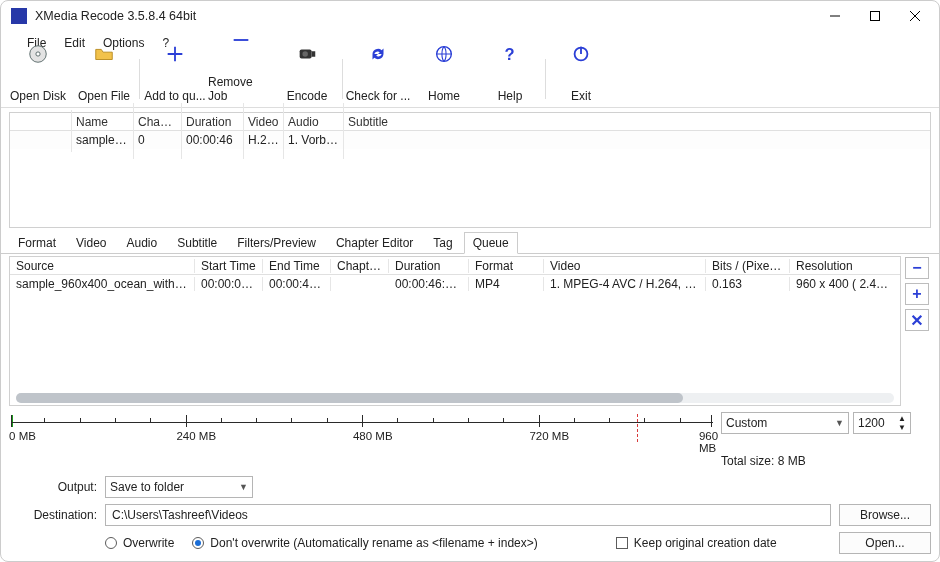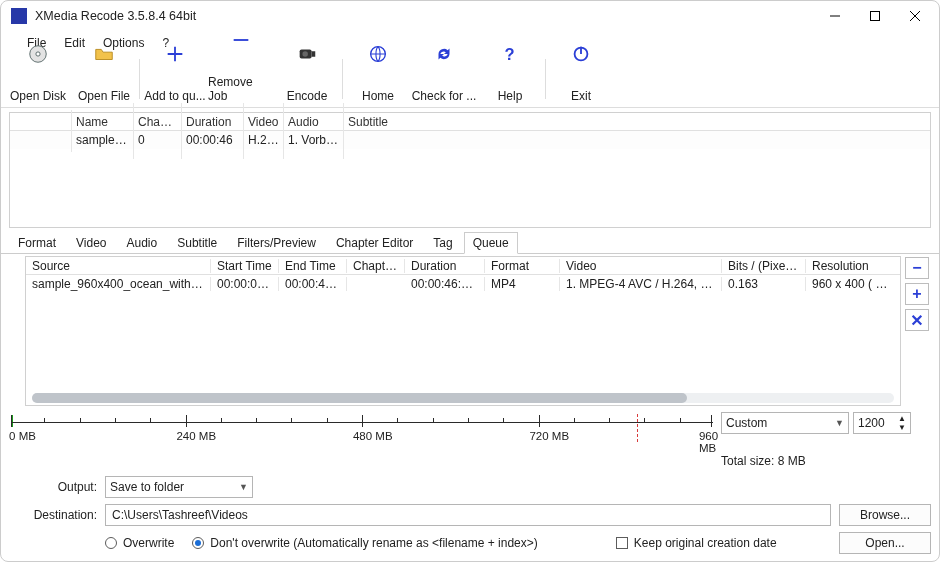--- a/index.html
+++ b/index.html
@@ -27,21 +27,21 @@
 .fc.chap { width: 48px; }
 .fc.dur { width: 62px; }
 .fc.vid { width: 40px; }
 .fc.aud { width: 60px; }
 .fc.sub { width: 170px; flex:1; border-right:none;}
 .file-hdr .fc { color:#333; }
 .tabs { display:flex; padding: 0 8px; border-bottom:1px solid #ccc; }
 .tab { padding: 3px 8px; border: 1px solid transparent; margin-right: 2px; margin-bottom:-1px; }
 .tab.active { border-color:#ccc; border-bottom-color:#fff; background:#fff; }
 .queue-wrap { display:flex; margin: 2px 8px 0 8px; gap: 4px; }
-.queue-table { flex:1; border:1px solid #d0d0d0; height: 150px; position:relative; overflow:hidden;margin-left:16px;}
+.queue-table { flex:1; border:1px solid #d0d0d0; height: 150px; position:relative; overflow:hidden;}
 .q-hdr, .q-row { display:flex; height:18px; align-items:center; }
 .q-hdr { border-bottom:1px solid #e0e0e0; }
 .q-hdr .qc, .q-row .qc { border-right:1px solid #e6e6e6; padding:0 6px; overflow:hidden; white-space:nowrap; text-overflow:ellipsis; }
 .qc.src{width:185px;} .qc.st{width:68px;} .qc.et{width:68px;} .qc.ch{width:58px;} .qc.du{width:80px;} .qc.fm{width:75px;} .qc.vd{width:162px;} .qc.bp{width:84px;} .qc.re{flex:1; border-right:none;}
 .q-scroll{ position:absolute; bottom:2px; left:6px; right:6px; height:10px; background:#eef0f2; border-radius:6px;}
 .q-thumb{ position:absolute; left:0; top:0; bottom:0; width:76%; background:#bfc4ca; border-radius:6px;}
 .qside { width:26px; display:flex; flex-direction:column; gap:4px; padding-top:1px;}
 .qside .sbtn { width:24px; height:22px; border:1px solid #bdbdbd; display:flex;align-items:center;justify-content:center; font-weight:bold; font-size:16px;}
 .ruler-row { display:flex; align-items:flex-start; padding: 4px 8px 0 8px; gap:6px;}
 .ruler { flex:1; position:relative; height:44px; padding-top:4px;}
@@ -146,34 +146,34 @@
           <circle cx="10" cy="12" r="3" fill="#666"></circle>
           <rect x="17" y="9" width="4" height="6" fill="#333"></rect>
         </svg>
       </span>
     <span>Encode</span>
   </div>
   <div class="tool-sep"></div>
   <div class="tool-btn">
     <span class="tool-icon">
         <svg viewBox="0 0 24 24">
+          <path d="M6 12a6 6 0 0 1 10-4l2-2v6h-6l2-2a4 4 0 0 0-6 2z" fill="#2b3fd6"></path>
+          <path d="M18 12a6 6 0 0 1-10 4l-2 2v-6h6l-2 2a4 4 0 0 0 6-2z" fill="#2b3fd6"></path>
+        </svg>
+      </span>
+    <span>Check for ...</span>
+  </div>
+  <div class="tool-btn">
+    <span class="tool-icon">
+        <svg viewBox="0 0 24 24">
           <circle cx="12" cy="12" r="8" fill="none" stroke="#2b3fd6" stroke-width="1.5"></circle>
           <path d="M4 12h16M12 4c3 3 3 13 0 16M12 4c-3 3-3 13 0 16" fill="none" stroke="#2b3fd6" stroke-width="1.2"></path>
         </svg>
       </span>
     <span>Home</span>
-  </div>
-  <div class="tool-btn">
-    <span class="tool-icon">
-        <svg viewBox="0 0 24 24">
-          <path d="M6 12a6 6 0 0 1 10-4l2-2v6h-6l2-2a4 4 0 0 0-6 2z" fill="#2b3fd6"></path>
-          <path d="M18 12a6 6 0 0 1-10 4l-2 2v-6h6l-2 2a4 4 0 0 0 6-2z" fill="#2b3fd6"></path>
-        </svg>
-      </span>
-    <span>Check for ...</span>
   </div>
   <div class="tool-btn">
     <span class="tool-icon">
         <svg viewBox="0 0 24 24">
           <text x="6" y="19" font-size="18" font-weight="bold" fill="#2b3fd6">?</text>
         </svg>
       </span>
     <span>Help</span>
   </div>
   <div class="tool-sep"></div>

